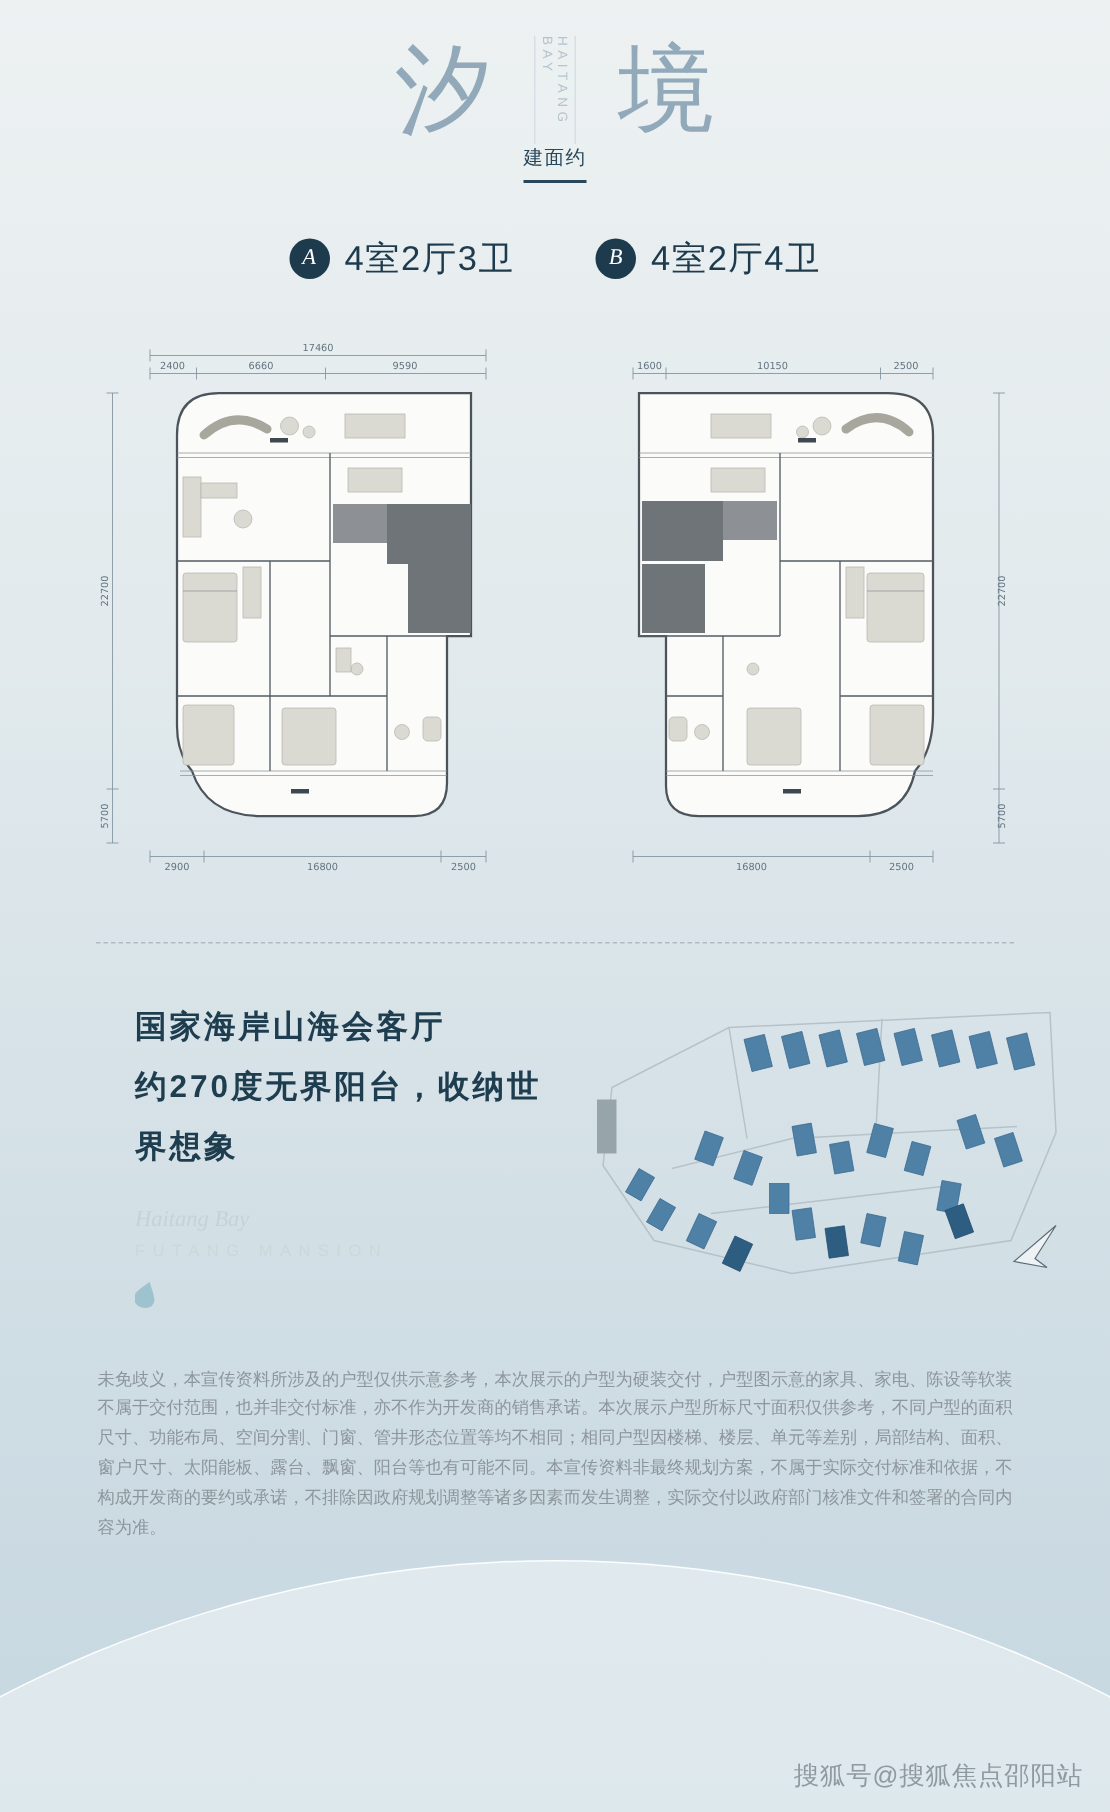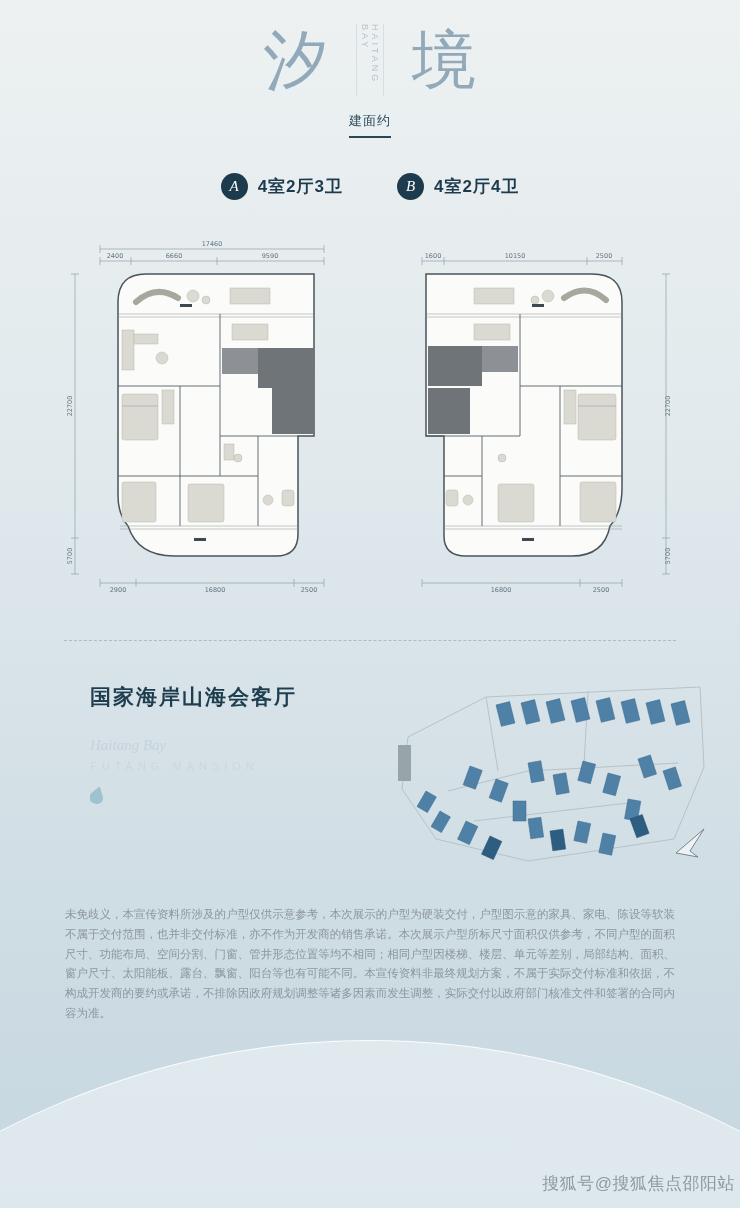--- a/index.html
+++ b/index.html
@@ -11,33 +11,33 @@
   }
 
   
   .title-row{ display:flex; justify-content:center; align-items:center; gap:28px; padding-top:24px; }
   .title-char{ font-family:"DejaVu Serif","Liberation Serif",serif; font-size:64px; color:#92a9ba; line-height:1; }
   .title-vertical{
     writing-mode:vertical-rl; font-size:9px; letter-spacing:3px; color:#b4c4ce;
     height:72px; border-left:1px solid #d5dfe5; border-right:1px solid #d5dfe5; padding:0 3px;
   }
 
-  .area-row{ display:flex; justify-content:center; align-items:flex-end; gap:12px; margin-top:16px; }
+  .area-row{ display:flex; justify-content:center; align-items:flex-end; gap:12px; }
   .area-label{ font-size:13px; color:#28475a; border-bottom:2px solid #28475a; padding-bottom:6px; margin-bottom:9px; letter-spacing:1px; }
   .area-value{ font-family:"Liberation Serif","DejaVu Serif",serif; font-size:47px; color:#28475a; letter-spacing:1px; line-height:1; }
   .area-value sup{ font-size:19px; }
 
   .badges-row{ display:flex; justify-content:center; gap:54px; margin-top:26px; }
   .badge{ display:flex; align-items:center; gap:10px; }
   .badge-circle{
     width:27px; height:27px; border-radius:50%; background:#1d3b4d; color:#ffffff;
     display:flex; align-items:center; justify-content:center;
     font-family:"Liberation Serif","DejaVu Serif",serif; font-style:italic; font-size:15px;
   }
-  .badge-label{ font-size:17px; color:#1d3b4d; font-weight:700; letter-spacing:1px; }
+  .badge-label{ font-size:23px; color:#1d3b4d; font-weight:400; letter-spacing:1px; }
 
   
   .plans-row{ display:flex; justify-content:center; gap:24px; margin-top:38px;align-items:center; }
   svg .dimline{ stroke:#8396a2; stroke-width:0.6; }
   svg .dimtick{ stroke:#8396a2; stroke-width:0.6; }
   svg text.dimtext{ fill:#60737f; font-size:6.5px; font-family:"DejaVu Sans",sans-serif; text-anchor:middle; }
   svg .outer{ fill:#fbfbf9; stroke:#4b545b; stroke-width:1.5; }
   svg .wall{ stroke:#545d64; stroke-width:0.9; fill:none; }
   svg .thin{ stroke:#8b9399; stroke-width:0.5; fill:none; }
   svg .core{ fill:#6f7478; }
@@ -64,21 +64,21 @@
 
   
   .disclaimer{
     width:610px; margin:34px auto 13px; font-size:11.5px; line-height:1.72;
     color:#8d969c; text-align:justify;
   }
   .arc{
     position:absolute; left:-430px; top:1040px; width:1600px; height:1600px; border-radius:50%;
     background:rgba(241,246,248,0.55); border:1px solid rgba(255,255,255,0.9);
   }
-  .sohu{ position:absolute; right:5px; bottom:13px; font-size:17px; color:#8f9aa0; letter-spacing:0.5px; z-index:5; }
+  .sohu{ position:absolute; right:18px; bottom:13px; font-size:17px; color:#8f9aa0; letter-spacing:0.5px; z-index:5; }
 </style>
 </head>
 <body>
 
 <div class="page">
 
   <div class="arc"></div>
 
   <div class="title-row">
     <span class="title-char">汐</span>
@@ -222,20 +222,21 @@
         <rect class="markbar" x="140" y="300" width="12" height="3"></rect>
       </g>
     </svg>
   </div>
 
   <div class="divider"></div>
 
   <div class="content-row">
     <div class="tagline-col">
       <div class="tagline-line">国家海岸山海会客厅</div>
+      <div class="tagline-line">约270度无界阳台，收纳世界想象</div>
       <div class="brand-script">Haitang Bay</div>
       <div class="brand-caps">FUTANG MANSION</div>
       <div class="brand-drop">
         <svg width="14" height="18" viewBox="0 0 14 18">
           <path d="M7 0 C 11 6 14 9 14 12.5 A 7 5.5 0 0 1 0 12.5 C 0 9 3 6 7 0 Z" fill="#9fc2cf" transform="rotate(18 7 9)"></path>
         </svg>
       </div>
     </div>
     <div class="siteplan-col">
       <svg width="336" height="200" viewBox="0 0 336 200">

